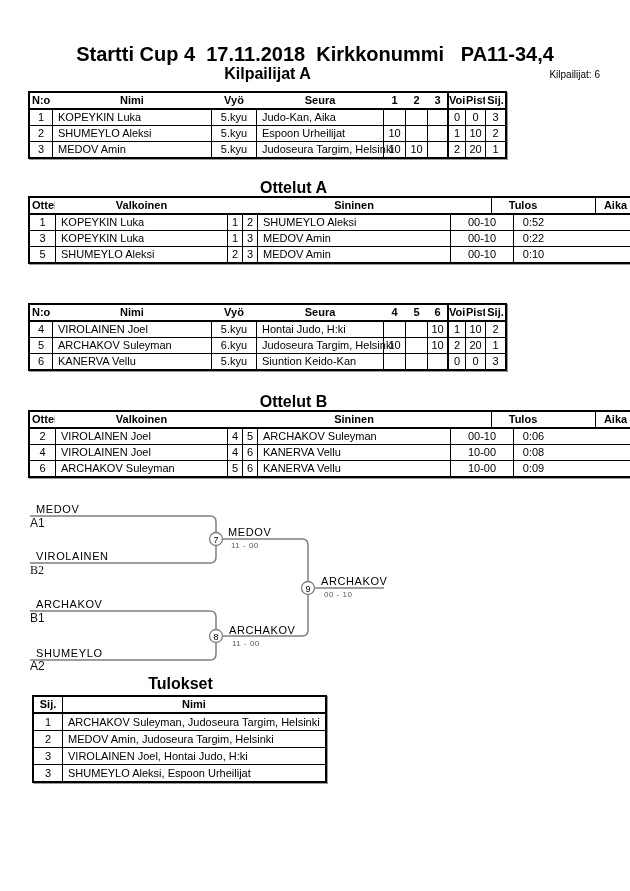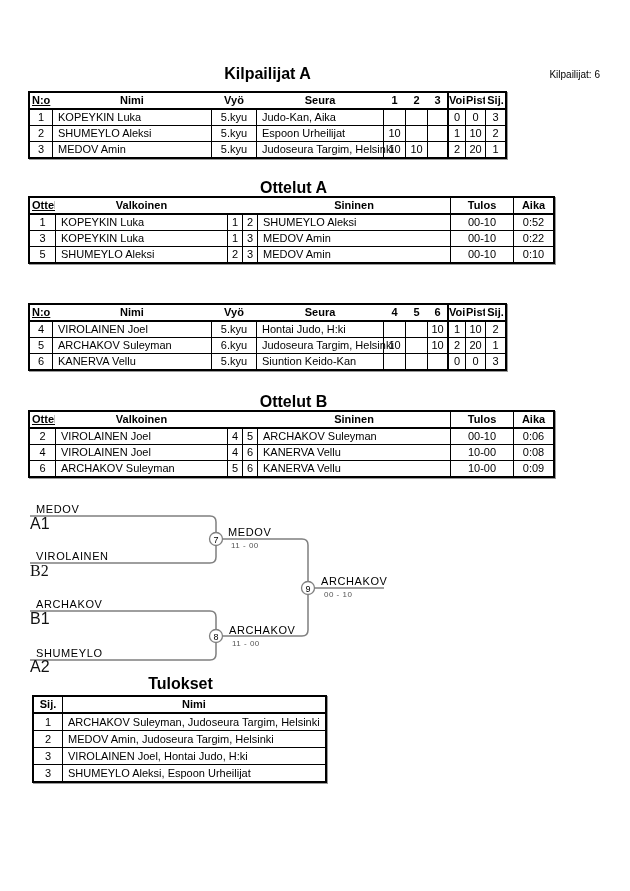--- a/index.html
+++ b/index.html
@@ -12,49 +12,50 @@
   
   .tbl{position:absolute;background:#fff;border:2px solid #000;box-shadow:1px 1px 0 #999;}
   .hrow{display:flex;border-bottom:2px solid #000;}
   .rows .row{display:flex;}
   .rows .row + .row{border-top:1px solid #000;}
   .c{box-sizing:border-box;flex-shrink:0;height:15px;line-height:15px;font-size:11px;
      overflow:hidden;text-align:center;border-left:1px solid #000;}
   .hrow .c{font-weight:bold;border-left-color:transparent;}
   .c.first{border-left:none;}
   .lt{text-align:left;padding-left:5px;}
-  .hl{text-align:left;padding-left:2px;text-decoration:underline;}
+  .hl{text-align:left;padding-left:2px;}
   
   .pt .no{width:22px}.pt .nimi{width:159px}.pt .vyo{width:45px}.pt .seura{width:127px}
   .pt .m1,.pt .m2{width:22px}.pt .m3{width:20px}
   .pt .voit{width:18px;border-left-width:2px}.pt .pist{width:20px}.pt .sij{width:20px}
   .pt .hrow .voit{border-left-color:#000;}
   .pt .rows .seura{overflow:visible;white-space:nowrap;}
   
   .ot .ott{width:25px}.ot .valk{width:172px}.ot .n1,.ot .n2{width:15px}
   .ot .sin{width:193px}.ot .tulos{width:63px}.ot .aika{width:40px}
-  .ot .hrow .tulos,.ot .hrow .aika{border-left-color:#000;}
+  .ot .hrow .tulos,.ot .hrow .aika{border-left-color:#000;margin-left:41px;}
   
   .rt .rsij{width:28px}.rt .rnimi{width:263px}
   .rt .hrow .rnimi{border-left-color:#000;}
   .rt .rows .c{height:16px;line-height:16px;white-space:nowrap;}
   
   .bracket-svg{position:absolute;left:0;top:493px;}
   .bl{fill:none;stroke:#7f7f7f;stroke-width:1.5;}
   .bc{fill:#fff;stroke:#7f7f7f;stroke-width:1.3;}
   .bn{font-size:9px;fill:#000;text-anchor:middle;font-family:inherit;}
   .bname{position:absolute;font-size:11px;letter-spacing:.6px;line-height:12px;white-space:nowrap;}
-  .bseed{position:absolute;font-size:16px;line-height:11px;color:#111;}
+  .bseed{position:absolute;font-size:12px;line-height:11px;color:#111;}
   .bscore{position:absolute;font-size:8px;line-height:8px;color:#555;letter-spacing:.5px;white-space:nowrap;}
 </style>
 </head>
 <body>
 
 <div class="page">
 
+  <div class="page-title">Startti Cup 4  17.11.2018  Kirkkonummi   PA11-34,4</div>
   <div class="sec-title" style="left:28px;top:67px;width:479px;">Kilpailijat A</div>
   <div class="count-label">Kilpailijat: 6</div>
 
   <div class="tbl pt" style="left:28px;top:91px;">
     <div class="hrow">
       <div class="c no first hl">N:o</div>
       <div class="c nimi">Nimi</div>
       <div class="c vyo">Vyö</div>
       <div class="c seura">Seura</div>
       <div class="c m1">1</div>

